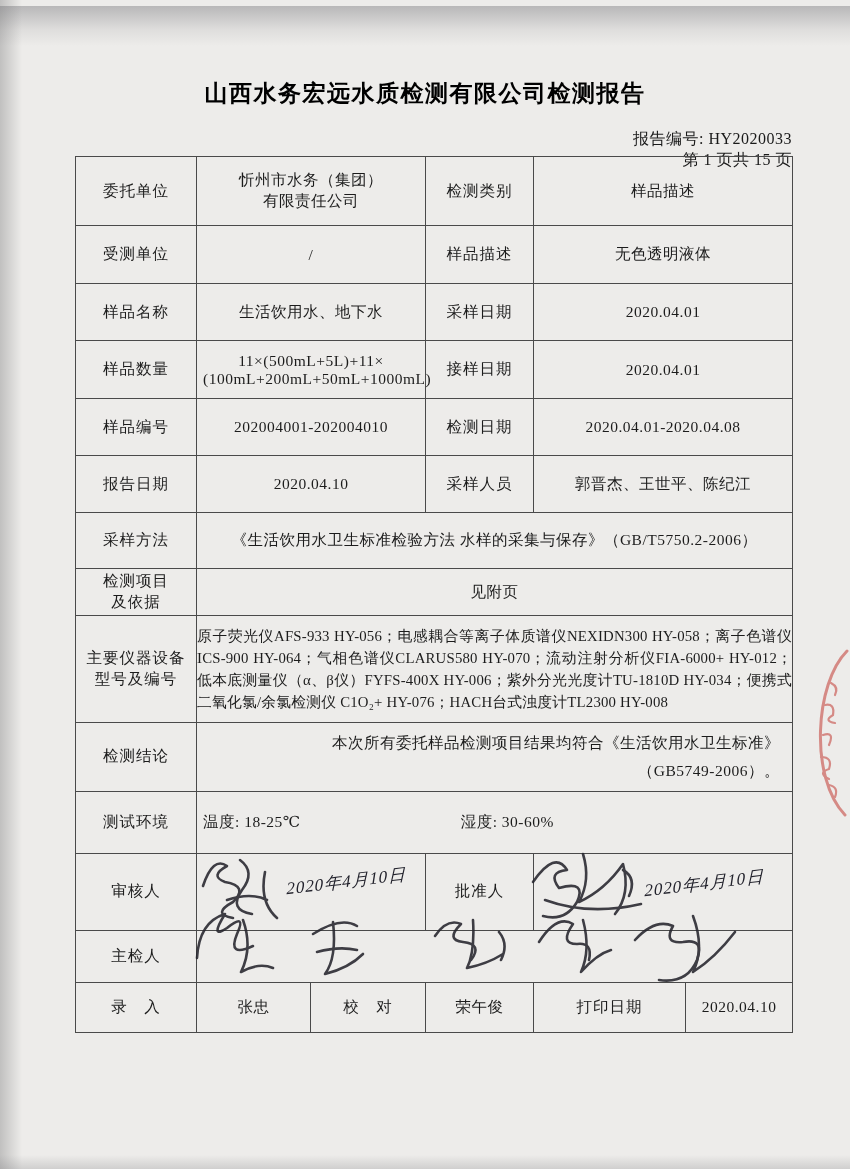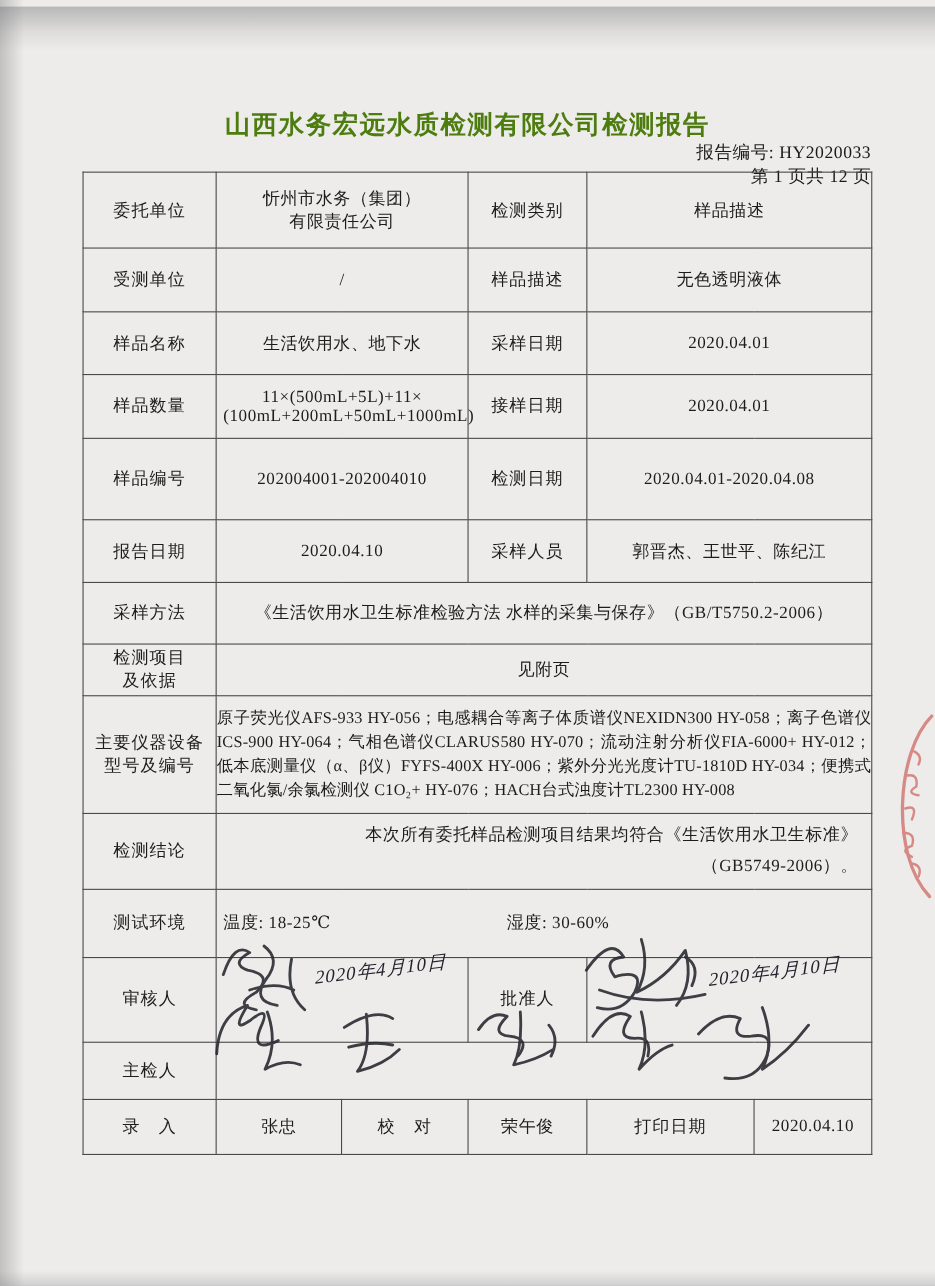--- a/index.html
+++ b/index.html
@@ -22,21 +22,21 @@
     background:linear-gradient(90deg,rgba(110,110,112,.35),rgba(110,110,112,0));
   }
   .scan-bottom-band{
     position:absolute;left:0;bottom:0;width:100%;height:14px;
     background:linear-gradient(0deg,rgba(120,120,124,.25),rgba(120,120,124,0));
   }
   .doc-title{
     position:absolute;left:0;top:78px;width:100%;
     text-align:center;
     font-family:"Liberation Sans","DejaVu Sans",sans-serif;
-    font-weight:bold;font-size:23px;letter-spacing:1.5px;color:#4d7c0f;margin-top:20px;
+    font-weight:bold;font-size:23px;letter-spacing:1.5px;color:#000000;
   }
   .meta-row{
     position:absolute;left:88px;right:58px;top:129px;
     display:flex;justify-content:space-between;align-items:flex-end;
     font-size:16px;color:#1a1a1a;letter-spacing:.5px;flex-direction:column;
   }
   table.doc-table{
     position:absolute;left:75px;top:156px;
     width:717px;border-collapse:collapse;table-layout:fixed;border-radius:20px;
   }
@@ -73,21 +73,21 @@
 
 <div class="page">
   <div class="scan-top-band"></div>
   <div class="scan-left-band"></div>
   <div class="scan-bottom-band"></div>
 
   <div class="doc-title">山西水务宏远水质检测有限公司检测报告</div>
 
   <div class="meta-row">
     <span>报告编号: HY2020033</span>
-    <span>第 1 页共 12 页</span>
+    <span>第 1 页共 15 页</span>
   </div>
 
   <table class="doc-table">
     <colgroup>
       <col style="width:121px">
         <col style="width:114px">
         <col style="width:115px">
       <col style="width:108px">
         <col style="width:152px">
         <col style="width:107px">
@@ -112,21 +112,21 @@
       <td class="lbl">采样日期</td>
       <td colspan="2">2020.04.01</td>
     </tr>
     <tr style="height:58px">
       <td class="lbl">样品数量</td>
       <td colspan="2">11×(500mL+5L)+11×
 (100mL+200mL+50mL+1000mL)</td>
       <td class="lbl">接样日期</td>
       <td colspan="2">2020.04.01</td>
     </tr>
-    <tr style="height:74px">
+    <tr style="height:57px">
       <td class="lbl">样品编号</td>
       <td colspan="2">202004001-202004010</td>
       <td class="lbl">检测日期</td>
       <td colspan="2">2020.04.01-2020.04.08</td>
     </tr>
     <tr style="height:57px">
       <td class="lbl">报告日期</td>
       <td colspan="2">2020.04.10</td>
       <td class="lbl">采样人员</td>
       <td colspan="2">郭晋杰、王世平、陈纪江</td>

